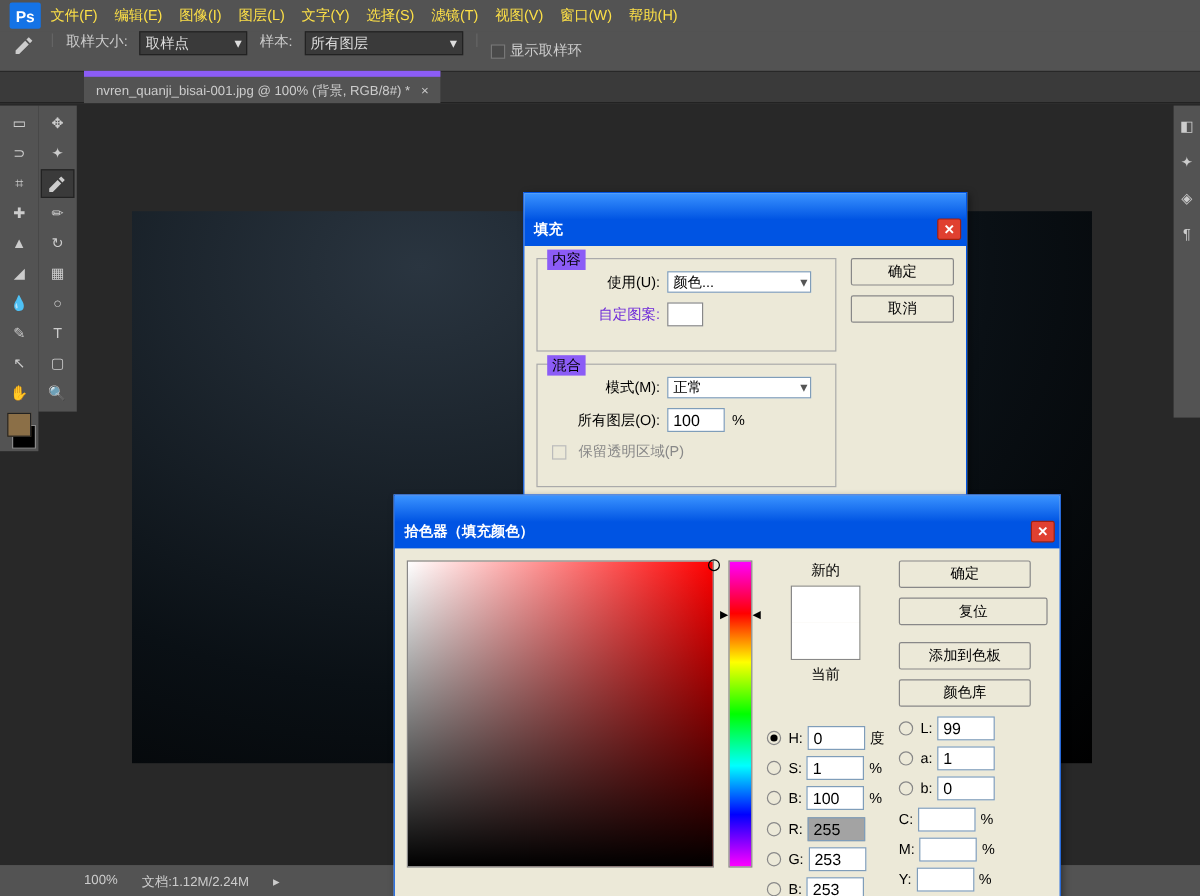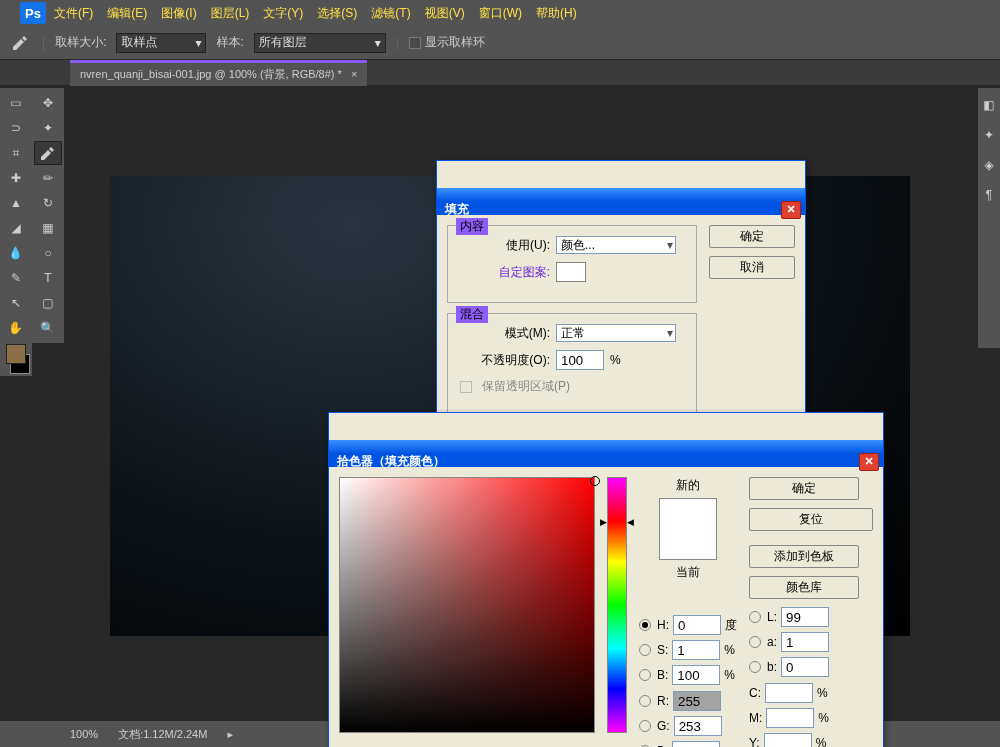--- a/index.html
+++ b/index.html
@@ -1,53 +1,53 @@
 <!DOCTYPE html>
 <html><head>
 <meta charset="utf-8">
 <style>
 * { margin: 0; padding: 0; box-sizing: border-box; font-family: "Microsoft YaHei", sans-serif; }
 body { background: #535353; width: 1000px; height: 747px; overflow: hidden; position: relative; font-size: 12px; color: #ccc; }
 
 
-.menubar { background: #535353; height: 26px; display: flex; align-items: center; padding-left: 20px; gap: 2px; }
+.menubar { background: #535353; height: 26px; display: flex; align-items: center; padding-left: 8px; gap: 2px; }
 .ps-logo { width: 26px; height: 22px; background: #1473e6; color: #fff; display: flex; align-items: center; justify-content: center; font-weight: bold; font-size: 13px; border-radius: 2px; }
 .menu-item { padding: 4px 6px; color: #fde047; cursor: default; }
 
 
-.options-bar { background: #535353; height: 34px; border-bottom: 1px solid #282828; display: flex; align-items: center; padding-left: 8px; gap: 10px; }
+.options-bar { background: #535353; height: 34px; border-bottom: 1px solid #282828; display: flex; padding-left: 8px; gap: 10px; }
 .tool-icon-small { width: 24px; height: 24px; display: flex; align-items: center; justify-content: center; }
 .opt-label { color: #ccc; }
 .opt-select { background: #3a3a3a; border: 1px solid #222; color: #ddd; height: 20px; width: 90px; padding: 0 4px; display: flex; align-items: center; justify-content: space-between; }
 .opt-select-wide { width: 132px; }
 .checkbox { width: 12px; height: 12px; border: 1px solid #777; display: inline-block; margin-right: 4px; background:#4a4a4a;}
 
 
 .tab-bar { background: #3a3a3a; height: 26px; display: flex; align-items: center; padding-left: 70px; border-bottom: 1px solid #222; }
-.doc-tab { background: #535353; padding: 4px 10px; color: #ccc; font-size: 11px; border-top: 3px solid #8b5cf6; }
+.doc-tab { background: #535353; padding: 4px 10px; color: #ccc; font-size: 11px; border-top: 5px solid #8b5cf6; }
 
 
 .main { position: absolute; top: 86px; left: 0; right: 0; bottom: 26px; background: #282828; }
 .toolbox-left { position: absolute; left: 0; top: 2px; width: 32px; background: #535353; padding: 2px 0; }
 .toolbox-left2 { position: absolute; left: 32px; top: 2px; width: 32px; background: #535353; padding: 2px 0; }
 .tool-btn { width: 28px; height: 24px; margin: 1px auto; display: flex; align-items: center; justify-content: center; color:#ccc; }
 .tool-btn.selected { background: #3a3a3a; border: 1px solid #222; }
 .color-swatches { display:flex; flex-direction:column; align-items:center; margin-top:4px;}
 .swatch-fg { width:20px; height:20px; background:#8b6f47; border:1px solid #222; position:relative; z-index:2;}
 .swatch-bg { width:20px; height:20px; background:#000; border:1px solid #888; margin-top:-10px; margin-left:8px;}
 
 .canvas-area { position: absolute; left: 110px; top: 90px; width: 800px; height: 460px; background: radial-gradient(ellipse at 30% 10%, #2a3540 0%, #0a1015 60%, #000 100%); }
 .right-col { position:absolute; right:0; top:2px; width:22px; background:#535353; height:260px; display:flex; flex-direction:column; align-items:center; gap:16px; padding-top:10px;}
 
 
 .status-bar { position: absolute; bottom: 0; left: 0; right: 0; height: 26px; background: #535353; display: flex; align-items: center; padding-left: 70px; gap: 20px; color: #ccc; font-size: 11px; }
 
 
 .win-dialog { position: absolute; background: #ece9d8; border: 1px solid #0054e3; box-shadow: 2px 2px 6px rgba(0,0,0,0.4); }
-.win-titlebar { background: linear-gradient(to bottom, #3a93ff 0%, #0054e3 50%, #0054e3 100%); color: #fff; height: 27px; display: flex; align-items: center; justify-content: space-between; padding: 16px 4px 0 8px; font-weight: bold; font-size: 12px; margin-top: 27px; }
+.win-titlebar { background: linear-gradient(to bottom, #3a93ff 0%, #0054e3 50%, #0054e3 100%); color: #fff; height: 44px; display: flex; align-items: center; justify-content: space-between; padding: 16px 4px 0 8px; font-weight: bold; font-size: 12px; }
 .win-close { width: 20px; height: 18px; background: #e04030; border: 1px solid #a02010; color: #fff; display: flex; align-items: center; justify-content: center; font-size: 11px; font-weight: bold; border-radius:2px;}
 .win-body { padding: 10px; color: #000; font-size: 12px; }
 .win-btn { background: #ece9d8; border: 1px solid #888; padding: 2px 0; width: 86px; text-align: center; display: block; margin-bottom: 8px; border-radius: 2px; }
 .fieldset { border: 1px solid #aaa; padding: 10px 12px 12px; margin-bottom: 10px; position: relative; }
 .fieldset-legend { position: absolute; top: -8px; left: 8px; background: #8b5cf6; padding: 0 4px; }
 .form-row { display: flex; align-items: center; margin-bottom: 8px; gap: 6px; }
 .form-row label { width: 90px; text-align: right; }
 .win-select { border: 1px solid #7f9db9; background: #fff; height: 18px; width: 120px; display:flex; align-items:center; justify-content:space-between; padding:0 2px 0 4px;}
 .win-input { border: 1px solid #7f9db9; background: #fff; height: 20px; width: 48px; padding: 0 4px; }
 .win-swatch { border:1px solid #888; width:30px; height:20px; background:#fff;}
@@ -184,21 +184,21 @@
       <div class="fieldset">
         <div class="fieldset-legend">混合</div>
         <div class="form-row">
           <label>模式(M):</label>
           <div class="win-select">
               <span>正常</span>
               <span style="color:#555">▾</span>
             </div>
         </div>
         <div class="form-row">
-          <label>不透明度(O):</label>
+          <label>所有图层(O):</label>
           <input class="win-input" value="100" style=""> 
             <span>%</span>
         </div>
         <div class="form-row" style="color:#888">
           <span class="checkbox" style="background:#ece9d8;border-color:#bbb;"></span>
           <span>保留透明区域(P)</span>
         </div>
       </div>
     </div>
     <div>

